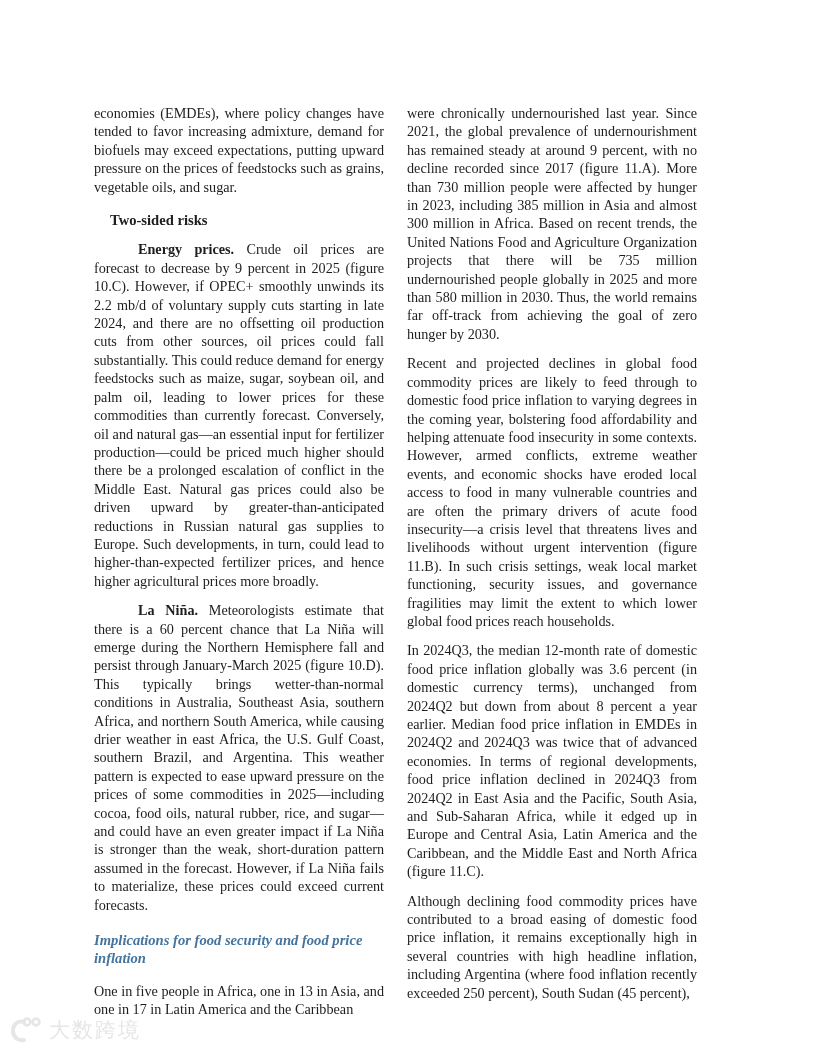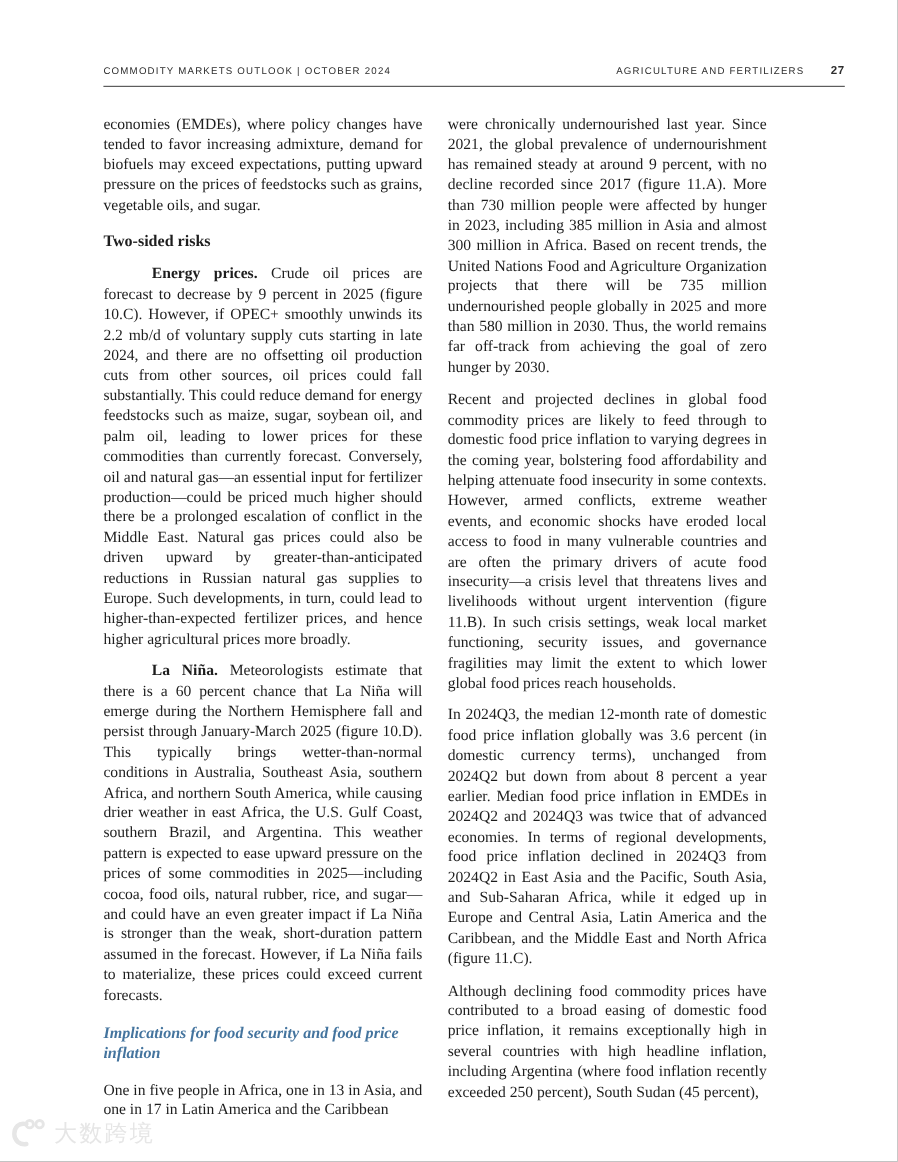--- a/index.html
+++ b/index.html
@@ -52,21 +52,21 @@
     font-size: 14.2px;
     line-height: 18.4px;
     color: #1d1d1d;
   }
   .col p { margin: 0 0 11px 0; }
   .col p:last-child { margin-bottom: 0; }
   .lead { font-weight: bold; margin-left: 44px; }
   .section-heading {
     font-size: 14.6px;
     font-weight: bold;
-    margin: 15px 0 11px 0;
+    margin: 15px 0 11px 16px;
     text-align: left;
   }
   .sub-heading {
     font-size: 14.6px;
     font-weight: bold;
     font-style: italic;
     color: var(--accent, #44749e);
     line-height: 18px;
     margin: 17px 0 15px 0;
     text-align: left;
@@ -87,27 +87,20 @@
     letter-spacing: 2px;
     user-select: none;
   }
   .watermark svg { display: block; }
 </style>
 </head>
 <body>
 
 <div class="page">
 
-  <div class="page-header">
-    <span>COMMODITY MARKETS OUTLOOK | OCTOBER 2024</span>
-    <span class="hdr-right">
-      <span>AGRICULTURE AND FERTILIZERS</span>
-      <span class="folio">27</span>
-    </span>
-  </div>
 
   <div class="content">
 
     <div class="col">
       <p>economies (EMDEs), where policy changes have tended to favor increasing admixture, demand for biofuels may exceed expectations, putting upward pressure on the prices of feedstocks such as grains, vegetable oils, and sugar.</p>
 
       <div class="section-heading">Two-sided risks</div>
 
       <p><span class="lead">Energy prices.</span>
         <span>Crude oil prices are forecast to decrease by 9 percent in 2025 (figure 10.C). However, if OPEC+ smoothly unwinds its 2.2 mb/d of voluntary supply cuts starting in late 2024, and there are no offsetting oil production cuts from other sources, oil prices could fall substantially. This could reduce demand for energy feedstocks such as maize, sugar, soybean oil, and palm oil, leading to lower prices for these commodities than currently forecast. Conversely, oil and natural gas—an essential input for fertilizer production—could be priced much higher should there be a prolonged escalation of conflict in the Middle East. Natural gas prices could also be driven upward by greater-than-anticipated reductions in Russian natural gas supplies to Europe. Such developments, in turn, could lead to higher-than-expected fertilizer prices, and hence higher agricultural prices more broadly.</span></p>

